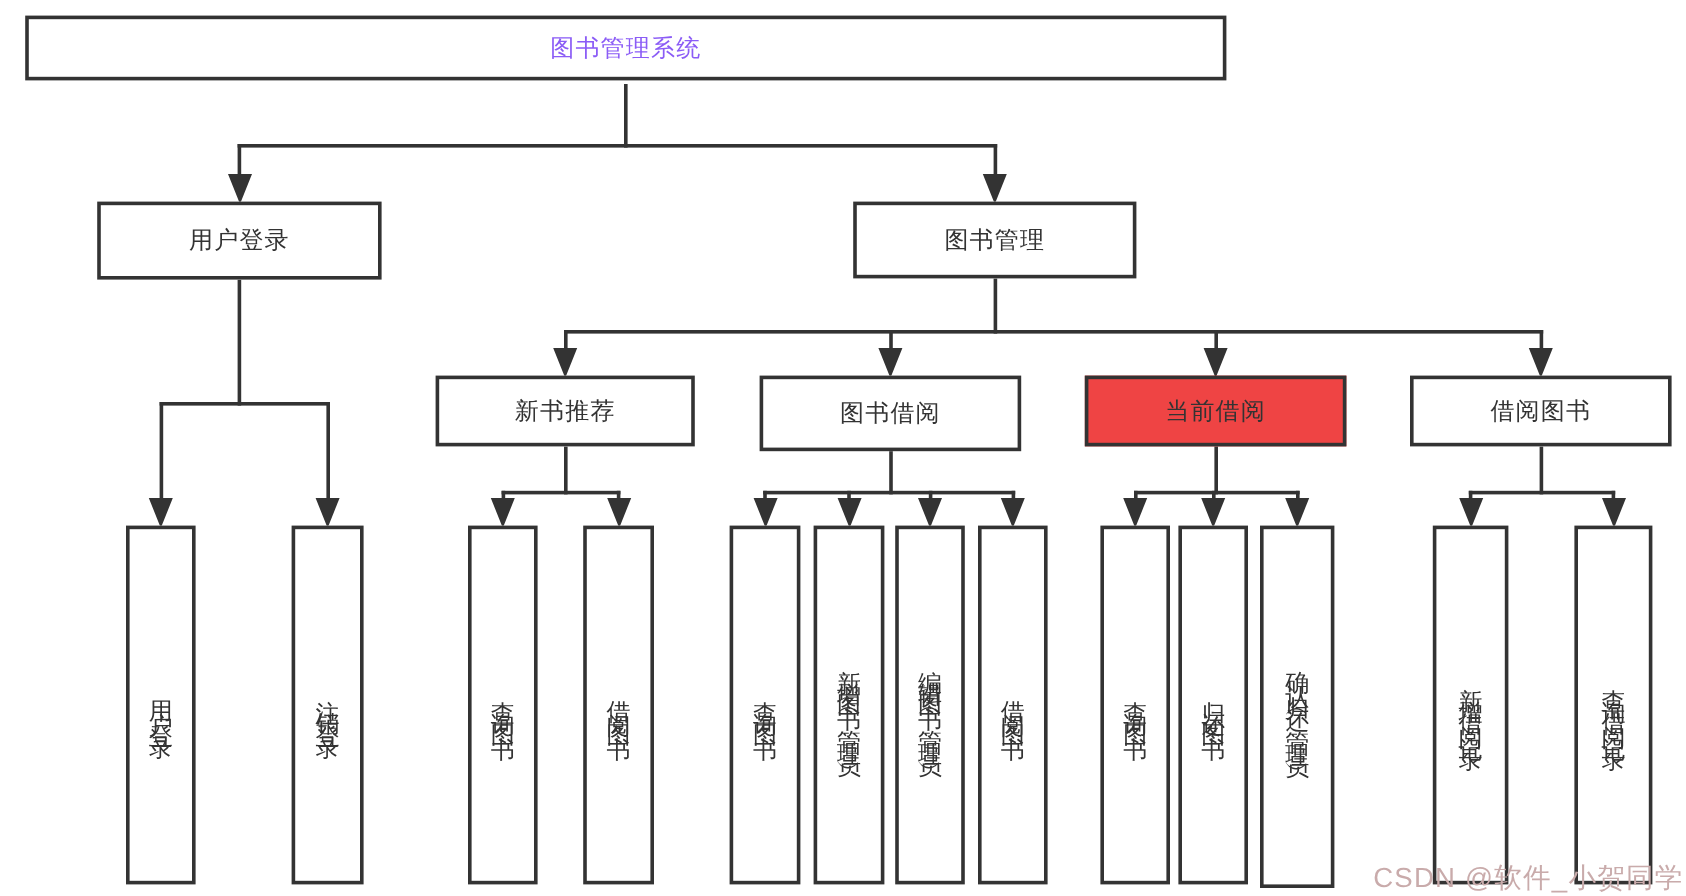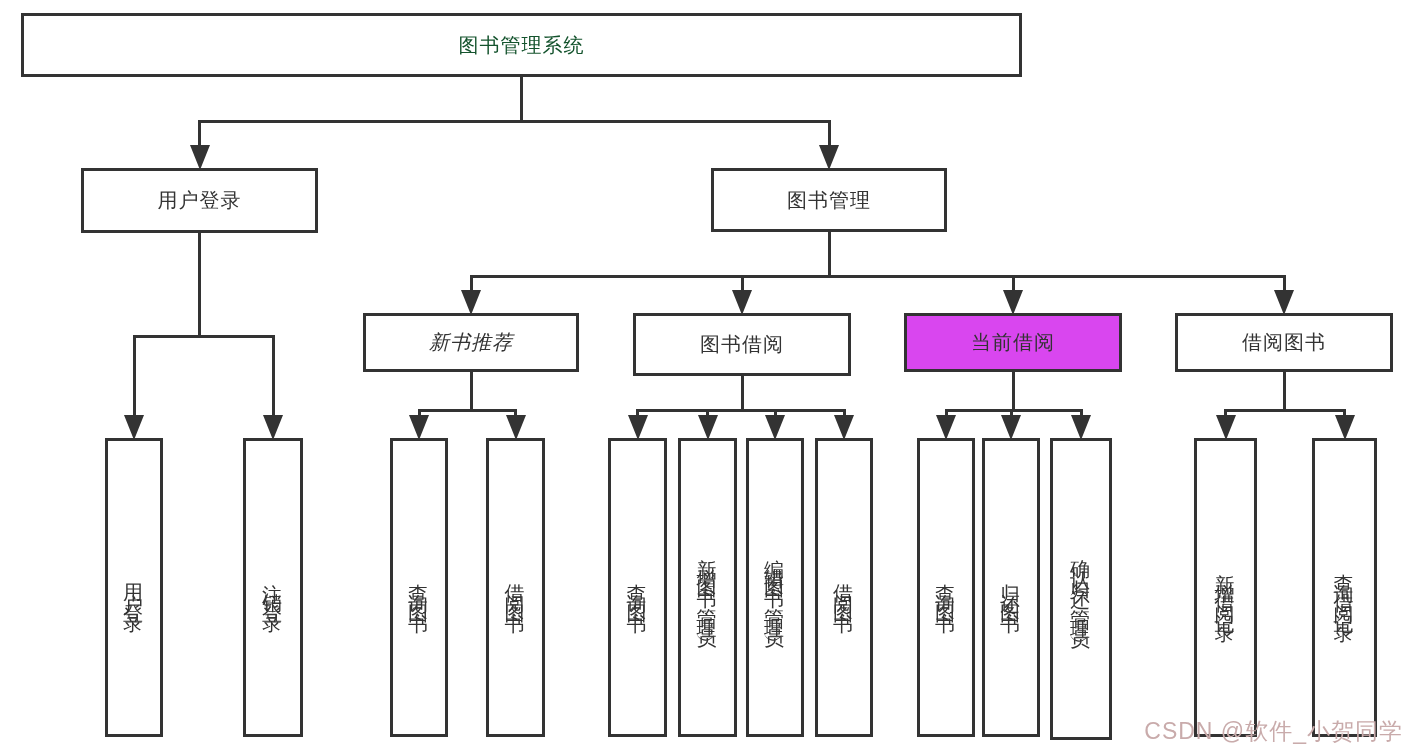--- a/index.html
+++ b/index.html
@@ -80,36 +80,36 @@
       <div class="seg" style="left: 1282.5px; top: 275px; width: 3px; height: 15px; background: rgb(51, 51, 51);"></div>
       <div class="arrow" style="left: 1274px; top: 290px; border-top-color: rgb(51, 51, 51);"></div>
       <div class="seg" style="left: 1282.5px; top: 372px; width: 3px; height: 40px; background: rgb(51, 51, 51);"></div>
       <div class="seg" style="left: 1224px; top: 409px; width: 122px; height: 3px; background: rgb(51, 51, 51);"></div>
       <div class="seg" style="left: 1224px; top: 409px; width: 3px; height: 6px; background: rgb(51, 51, 51);"></div>
       <div class="arrow" style="left: 1215.5px; top: 415px; border-top-color: rgb(51, 51, 51);"></div>
       <div class="seg" style="left: 1343px; top: 409px; width: 3px; height: 6px; background: rgb(51, 51, 51);"></div>
       <div class="arrow" style="left: 1334.5px; top: 415px; border-top-color: rgb(51, 51, 51);"></div>
     </div>
   <div id="nodes">
-      <div class="node h" style="left: 21px; top: 13px; width: 1001px; height: 64px; border-color: rgb(51, 51, 51); background: rgb(255, 255, 255); color: #14532d;">
+      <div class="node h" style="left: 21px; top: 13px; width: 1001px; height: 54px; border-color: rgb(51, 51, 51); background: rgb(255, 255, 255); color: #8b5cf6;">
         <span class="label">图书管理系统</span>
       </div>
       <div class="node h" style="left: 81px; top: 168px; width: 237px; height: 65px; border-color: rgb(51, 51, 51); background: rgb(255, 255, 255); color: rgb(51, 51, 51);">
         <span class="label">用户登录</span>
       </div>
       <div class="node v" style="left: 105px; top: 438px; width: 58px; height: 299px; border-color: rgb(51, 51, 51); background: rgb(255, 255, 255); color: rgb(51, 51, 51);">
         <span class="label">用户登录</span>
       </div>
       <div class="node v" style="left: 243px; top: 438px; width: 60px; height: 299px; border-color: rgb(51, 51, 51); background: rgb(255, 255, 255); color: rgb(51, 51, 51);">
         <span class="label">注销登录</span>
       </div>
       <div class="node h" style="left: 711px; top: 168px; width: 236px; height: 64px; border-color: rgb(51, 51, 51); background: rgb(255, 255, 255); color: rgb(51, 51, 51);">
         <span class="label">图书管理</span>
       </div>
-      <div class="node h" style="left: 363px; top: 313px; width: 216px; height: 59px; border-color: rgb(51, 51, 51); background: rgb(255, 255, 255); color: rgb(51, 51, 51); font-style: italic;">
+      <div class="node h" style="left: 363px; top: 313px; width: 216px; height: 59px; border-color: rgb(51, 51, 51); background: rgb(255, 255, 255); color: rgb(51, 51, 51);">
         <span class="label">新书推荐</span>
       </div>
       <div class="node v" style="left: 390px; top: 438px; width: 58px; height: 299px; border-color: rgb(51, 51, 51); background: rgb(255, 255, 255); color: rgb(51, 51, 51);">
         <span class="label">查询图书</span>
       </div>
       <div class="node v" style="left: 486px; top: 438px; width: 59px; height: 299px; border-color: rgb(51, 51, 51); background: rgb(255, 255, 255); color: rgb(51, 51, 51);">
         <span class="label">借阅图书</span>
       </div>
       <div class="node h" style="left: 633px; top: 313px; width: 218px; height: 63px; border-color: rgb(51, 51, 51); background: rgb(255, 255, 255); color: rgb(51, 51, 51);">
         <span class="label">图书借阅</span>
@@ -119,21 +119,21 @@
       </div>
       <div class="node v" style="left: 678px; top: 438px; width: 59px; height: 299px; border-color: rgb(51, 51, 51); background: rgb(255, 255, 255); color: rgb(51, 51, 51);">
         <span class="label">新增图书（管理员）</span>
       </div>
       <div class="node v" style="left: 746px; top: 438px; width: 58px; height: 299px; border-color: rgb(51, 51, 51); background: rgb(255, 255, 255); color: rgb(51, 51, 51);">
         <span class="label">编辑图书（管理员）</span>
       </div>
       <div class="node v" style="left: 815px; top: 438px; width: 58px; height: 299px; border-color: rgb(51, 51, 51); background: rgb(255, 255, 255); color: rgb(51, 51, 51);">
         <span class="label">借阅图书</span>
       </div>
-      <div class="node h" style="left: 904px; top: 313px; width: 218px; height: 59px; border-color: rgb(51, 51, 51); background: #d946ef; color: rgb(51, 51, 51);">
+      <div class="node h" style="left: 904px; top: 313px; width: 218px; height: 59px; border-color: rgb(51, 51, 51); background: #ef4444; color: rgb(51, 51, 51);">
         <span class="label">当前借阅</span>
       </div>
       <div class="node v" style="left: 917px; top: 438px; width: 58px; height: 299px; border-color: rgb(51, 51, 51); background: rgb(255, 255, 255); color: rgb(51, 51, 51);">
         <span class="label">查询图书</span>
       </div>
       <div class="node v" style="left: 982px; top: 438px; width: 58px; height: 299px; border-color: rgb(51, 51, 51); background: rgb(255, 255, 255); color: rgb(51, 51, 51);">
         <span class="label">归还图书</span>
       </div>
       <div class="node v" style="left: 1050px; top: 438px; width: 62px; height: 302px; border-color: rgb(51, 51, 51); background: rgb(255, 255, 255); color: rgb(51, 51, 51);">
         <span class="label">确认归还（管理员）</span>

